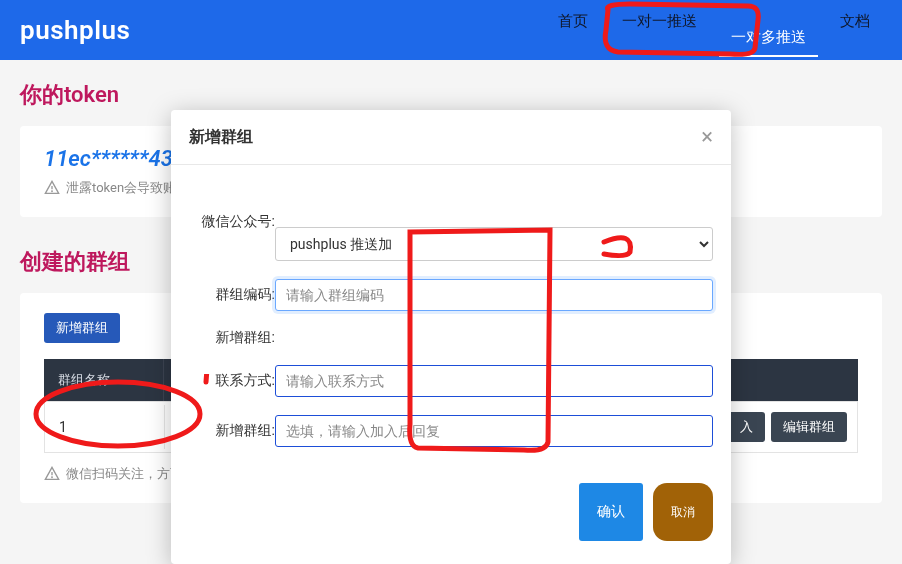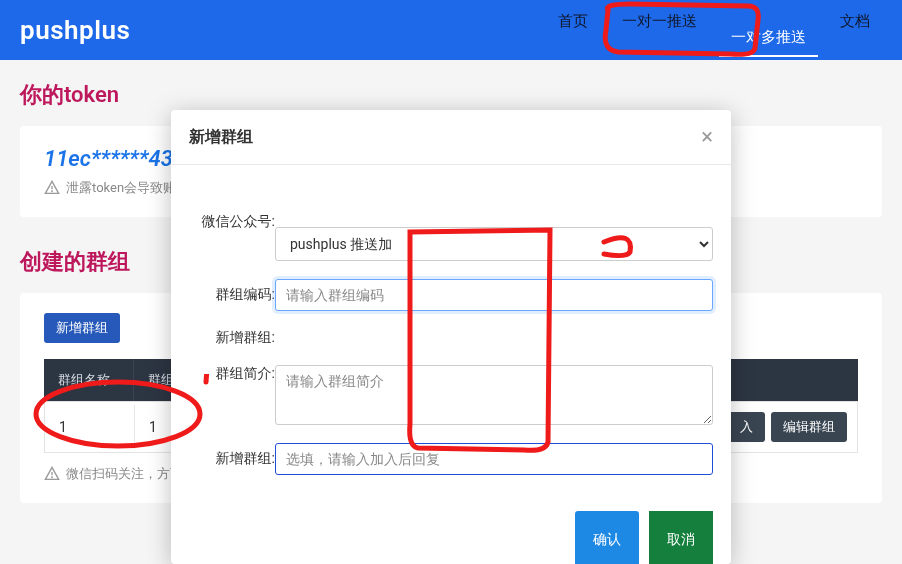--- a/index.html
+++ b/index.html
@@ -22,21 +22,21 @@
     .btn-copy { background: #2ba746; }
     .btn-orange { background: #f0883a; }
     .token-warn { color: #888; font-size: 13px; display: flex; align-items: center; gap: 6px; }
     
     .group-card { background: #fff; border-radius: 4px; padding: 20px 24px; }
     .btn-new { background: #2659b9; color: #fff; border: none; padding: 6px 12px; font-size: 13px; border-radius: 3px; cursor: pointer; margin-bottom: 0; }
     
     .table-wrap { margin-top: 16px; }
     .table-head { display: flex; background: #2c3542; color: #d6dbe3; }
     .th { padding: 12px 14px; font-size: 13px; font-weight: 500; border-right: 1px solid #3c4452; }
-    .th1 { width: 90px; } .th2 { width: 110px; } .th3 { width: 80px; }
+    .th1 { width: 120px; } .th2 { width: 110px; } .th3 { width: 80px; }
     .table-row { display: flex; align-items: center; background: #fff; border: 1px solid #e3e3e3; }
     .td { padding: 14px; font-size: 14px; color: #333; border-right: 1px solid #e6e6e6; }
     .actions { margin-left: auto; padding: 10px; display: flex; gap: 6px; }
     .btn-dark { background: #3a4552; color: #fff; border: none; padding: 6px 12px; font-size: 13px; border-radius: 3px; cursor: pointer; }
     
     .foot-warn { color: #888; font-size: 13px; margin-top: 12px; display: flex; align-items: center; gap: 6px; }
     
     
     .modal-backdrop { position: fixed; top: 0; left: 0; right: 0; bottom: 0; display: flex; justify-content: center; padding-top: 110px; }
     .modal { background: #fff; width: 560px; border-radius: 4px; box-shadow: 0 4px 24px rgba(0,0,0,0.25); padding: 0; }
@@ -48,21 +48,21 @@
     .form-row.top { align-items: flex-start; }
     .form-label { width: 86px; font-size: 14px; color: #333; text-align: right; }
     .form-input { flex: 1; padding: 7px 10px; border: 1px solid #1d4ed8; border-radius: 3px; font-size: 14px; color: #333; }
     .form-input::placeholder { color: #888; }
     .form-input.focus { border-color: #6aa8ff; box-shadow: 0 0 0 3px rgba(106,168,255,0.2); }
     .form-textarea { flex: 1; padding: 7px 10px; border: 1px solid #ccc; border-radius: 3px; font-size: 14px; color: #333; resize: vertical; height: 60px; }
     .form-textarea::placeholder { color: #888; }
     .form-select { flex: 1; padding: 7px 10px; border: 1px solid #ccc; border-radius: 3px; font-size: 14px; color: #333; background: #fff; margin-top: 44px; }
     .modal-foot { display: flex; justify-content: flex-end; gap: 10px; padding: 0 18px 18px; }
     .btn-primary { background: #1e88e5; color: #fff; border: none; padding: 20px 18px; font-size: 14px; border-radius: 3px; cursor: pointer; }
-    .btn-default { background: #15803d; color: #fff; border: none; padding: 8px 18px; font-size: 14px; border-radius: 0; cursor: pointer; }
+    .btn-default { background: #a16207; color: #fff; border: none; padding: 8px 18px; font-size: 12px; border-radius: 14px; cursor: pointer; }
     
     .warn-icon { display: inline-flex; }
     
     
     .anno { position: absolute; pointer-events: none; z-index: 999; }
   </style>
 </head>
 <body>
 
 <div class="header">
@@ -146,23 +146,23 @@
           <option>pushplus 推送加</option>
         </select>
       </div>
       <div class="form-row">
         <label class="form-label">群组编码:</label>
         <input class="form-input focus" placeholder="请输入群组编码" style="">
       </div>
       <div class="form-row">
         <label class="form-label">新增群组:</label>
       </div>
-      <div class="form-row top">
-        <label class="form-label">群组简介:</label>
-        <textarea class="form-textarea" placeholder="请输入群组简介" style=""></textarea>
+      <div class="form-row">
+        <label class="form-label">联系方式:</label>
+        <input class="form-input" placeholder="请输入联系方式" style="">
       </div>
       <div class="form-row">
         <label class="form-label">新增群组:</label>
         <input class="form-input" placeholder="选填，请输入加入后回复" style="">
       </div>
     </div>
     <div class="modal-foot">
       <button class="btn-primary">确认</button>
       <button class="btn-default">取消</button>
     </div>

